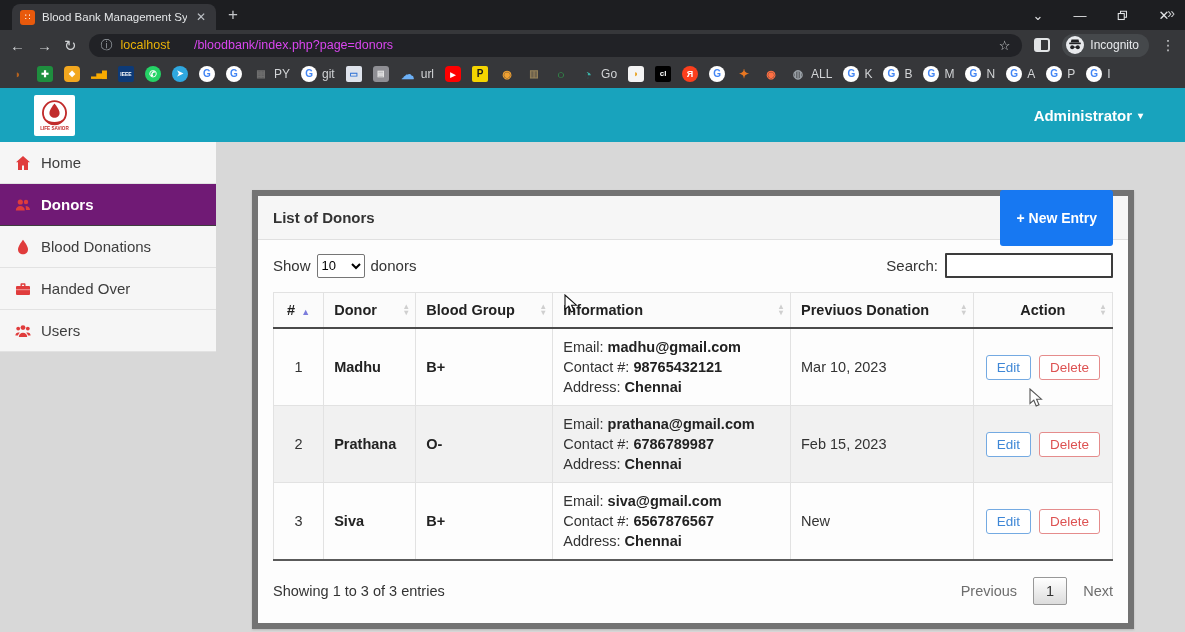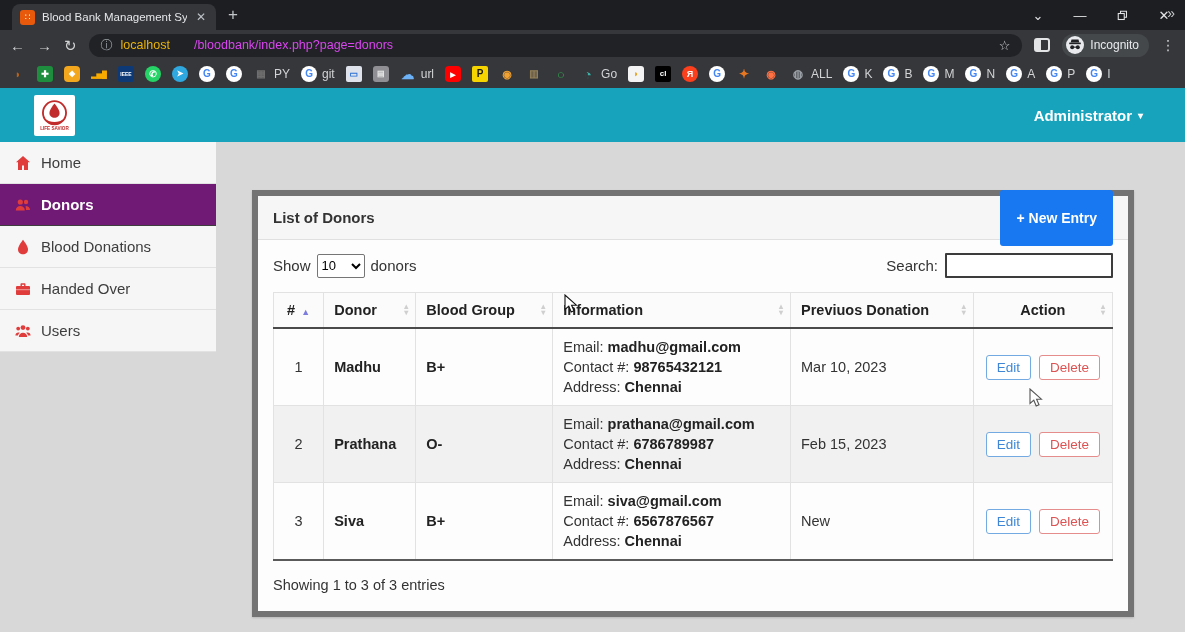--- a/index.html
+++ b/index.html
@@ -473,20 +473,25 @@
             <td class="c-action">
               <button class="btn-edit">Edit</button>
               <button class="btn-delete">Delete</button>
             </td>
           </tr>
         </tbody>
       </table>
 
       <div class="footer-row">
         <span>Showing 1 to 3 of 3 entries</span>
+        <div class="pager">
+          <span class="pg-prev">Previous</span>
+          <span class="pg-num">1</span>
+          <span class="pg-next">Next</span>
+        </div>
       </div>
 
     </div>
   </div>
 
   <svg class="cursor" style="left:564px; top:294px;" viewBox="0 0 14 20">
     <path d="M1 1 L1 15.5 L4.8 12.2 L7.2 18 L10 16.8 L7.6 11.2 L12.4 11.2 Z" fill="#ffffff" stroke="#111111" stroke-width="1.1"></path>
   </svg>
   <svg class="cursor" style="left:1029px; top:388px;" viewBox="0 0 14 20">
     <path d="M1 1 L1 15.5 L4.8 12.2 L7.2 18 L10 16.8 L7.6 11.2 L12.4 11.2 Z" fill="#ffffff" stroke="#555555" stroke-width="1.1"></path>

